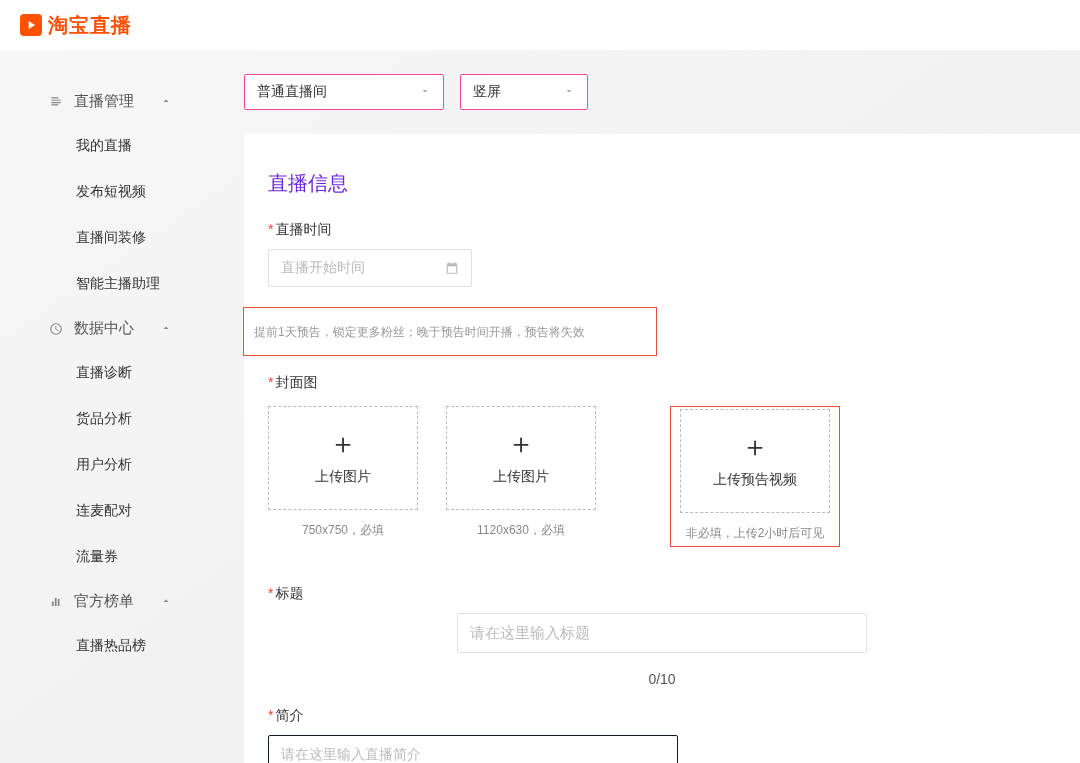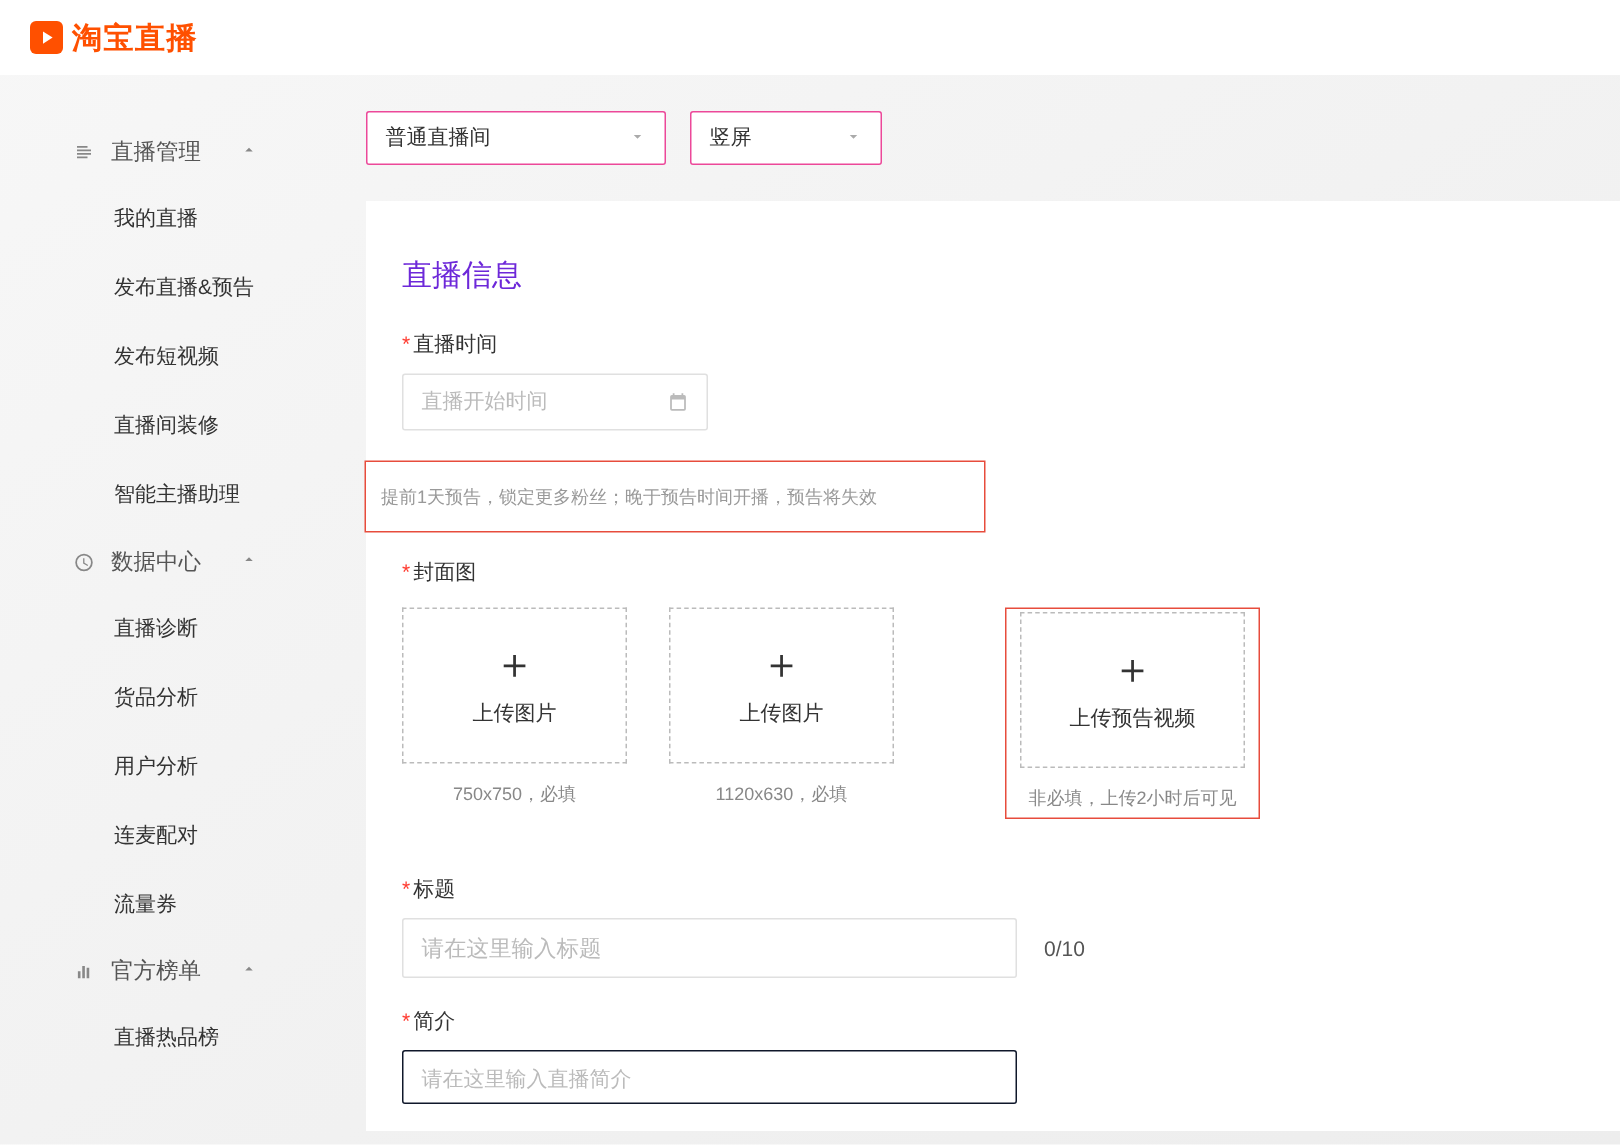--- a/index.html
+++ b/index.html
@@ -33,21 +33,21 @@
     .date-input svg { width: 14px; height: 14px; fill: #bbb; }
     .hint-box { margin: 0 24px 18px 8px; border: 1px solid #e74c3c; padding: 14px 10px 14px 10px; position: relative; left: -9px; width: 414px; }
     .hint-text { font-size: 12px; color: #999; }
     .upload-row { display: flex; gap: 28px; padding: 0 24px; align-items: flex-start; }
     .upload-col { display: flex; flex-direction: column; align-items: center; }
     .upload-box { width: 150px; height: 104px; border: 1px dashed #bbb; display: flex; flex-direction: column; align-items: center; justify-content: center; gap: 10px; cursor: pointer; }
     .plus { font-size: 28px; color: #333; line-height: 1; }
     .upload-label { font-size: 14px; color: #333; }
     .upload-hint { font-size: 12px; color: #888; margin-top: 12px; }
     .highlight-box { border: 1px solid #e74c3c; padding: 2px 9px 4px 9px; display: inline-block; }
-    .text-input-row { display: flex; align-items: center; gap: 18px; }
+    .text-input-row { display: flex; align-items: center; gap: 18px; flex-direction: column; }
     .text-input { width: 410px; height: 40px; border: 1px solid #e0e0e0; border-radius: 2px; padding: 0 12px; font-size: 15px; color: #bbb; background: #fff; display: flex; align-items: center; }
     .textarea { width: 410px; height: 36px; border: 1px solid #0f172a; border-radius: 2px; padding: 10px 12px; font-size: 14px; color: #bbb; background: #fff; }
     .counter { font-size: 14px; color: #555; }
     .intro-block { position: relative; }
   </style>
 </head>
 <body>
 
 <div class="header">
   <div class="logo">
@@ -74,21 +74,20 @@
           <span>直播管理</span>
         </span>
         <span class="chevron">
           <svg viewBox="0 0 24 24">
               <path d="M7 14l5-5 5 5z"></path>
             </svg>
         </span>
       </div>
       <div class="submenu">
         <div class="submenu-item">我的直播</div>
-        <div class="submenu-item">发布直播&amp;预告</div>
         <div class="submenu-item">发布短视频</div>
         <div class="submenu-item">直播间装修</div>
         <div class="submenu-item">智能主播助理</div>
       </div>
     </div>
 
     <div class="menu-group">
       <div class="menu-header">
         <span class="menu-header-left">
           <span class="menu-icon">

